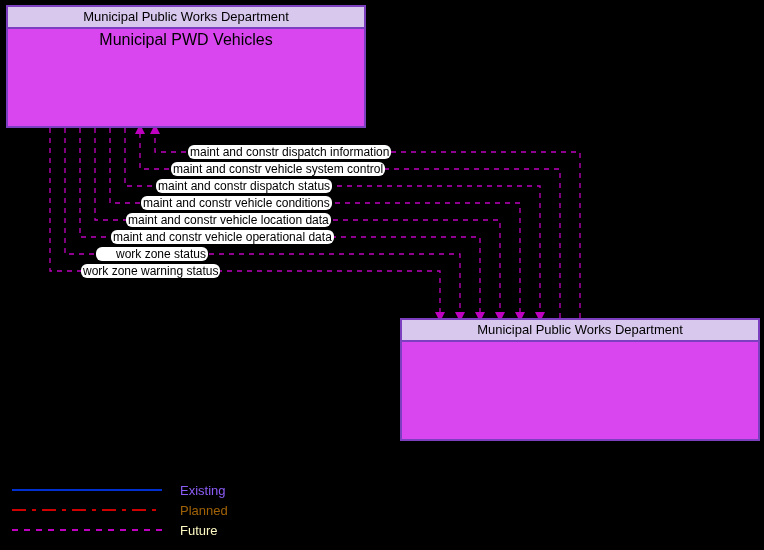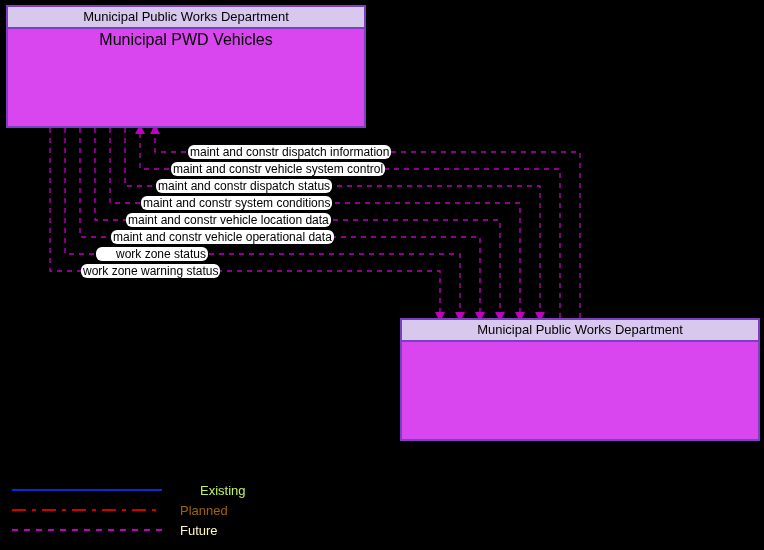--- a/index.html
+++ b/index.html
@@ -61,21 +61,21 @@
   }
   .swatch {
     width: 150px;
     height: 0;
     margin-right: 18px;
   }
   .sw-existing { border-top: 2px solid #0030d0; }
   .sw-planned  { height: 2px; background-image: repeating-linear-gradient(90deg,#d00000 0 14px, transparent 14px 20px, #d00000 20px 24px, transparent 24px 30px); border-top: none; }
   .sw-future   { height:2px; background-image: repeating-linear-gradient(90deg, #c000c0 0 6px, transparent 6px 12px); border-top:none;}
   .lg-label { font-size: 13px; }
-  .lg-existing { color:#bef264;margin-left:20px; }
+  .lg-existing { color:#8b5cf6; }
   .lg-planned  { color:#a16207; }
   .lg-future   { color:#fef9c3; }
   svg { position:absolute; left:0; top:0; }
   .flowline { stroke:#c000c0; stroke-width:1.3; fill:none; stroke-dasharray:5 5; }
   .arrow { fill:#c000c0; }
 </style>
 </head>
 <body>
 <div class="canvas">
 
@@ -111,21 +111,21 @@
   <div class="body">Municipal PWD Vehicles</div>
 </div>
 
 <div class="entity" style="left:400px; top:318px; width:360px; height:123px;">
   <div class="hdr">Municipal Public Works Department</div>
 </div>
 
 <span class="flowlabel" style="left:160px; top:145px;">maint and constr dispatch information</span>
 <span class="flowlabel" style="left:143px; top:162px;">maint and constr vehicle system control</span>
 <span class="flowlabel" style="left:128px; top:179px;">maint and constr dispatch status</span>
-<span class="flowlabel" style="left:113px; top:196px;">maint and constr system conditions</span>
+<span class="flowlabel" style="left:113px; top:196px;">maint and constr vehicle conditions</span>
 <span class="flowlabel" style="left: 98px; top:213px;">maint and constr vehicle location data</span>
 <span class="flowlabel" style="left: 83px; top:230px;">maint and constr vehicle operational data</span>
 <span class="flowlabel" style="left: 68px; top:247px;padding-left:20px;">work zone status</span>
 <span class="flowlabel" style="left: 53px; top:264px;">work zone warning status</span>
 
 <div class="legend">
   <div class="lg-row">
     <div class="swatch sw-existing"></div>
     <span class="lg-label lg-existing">Existing</span>
   </div>

